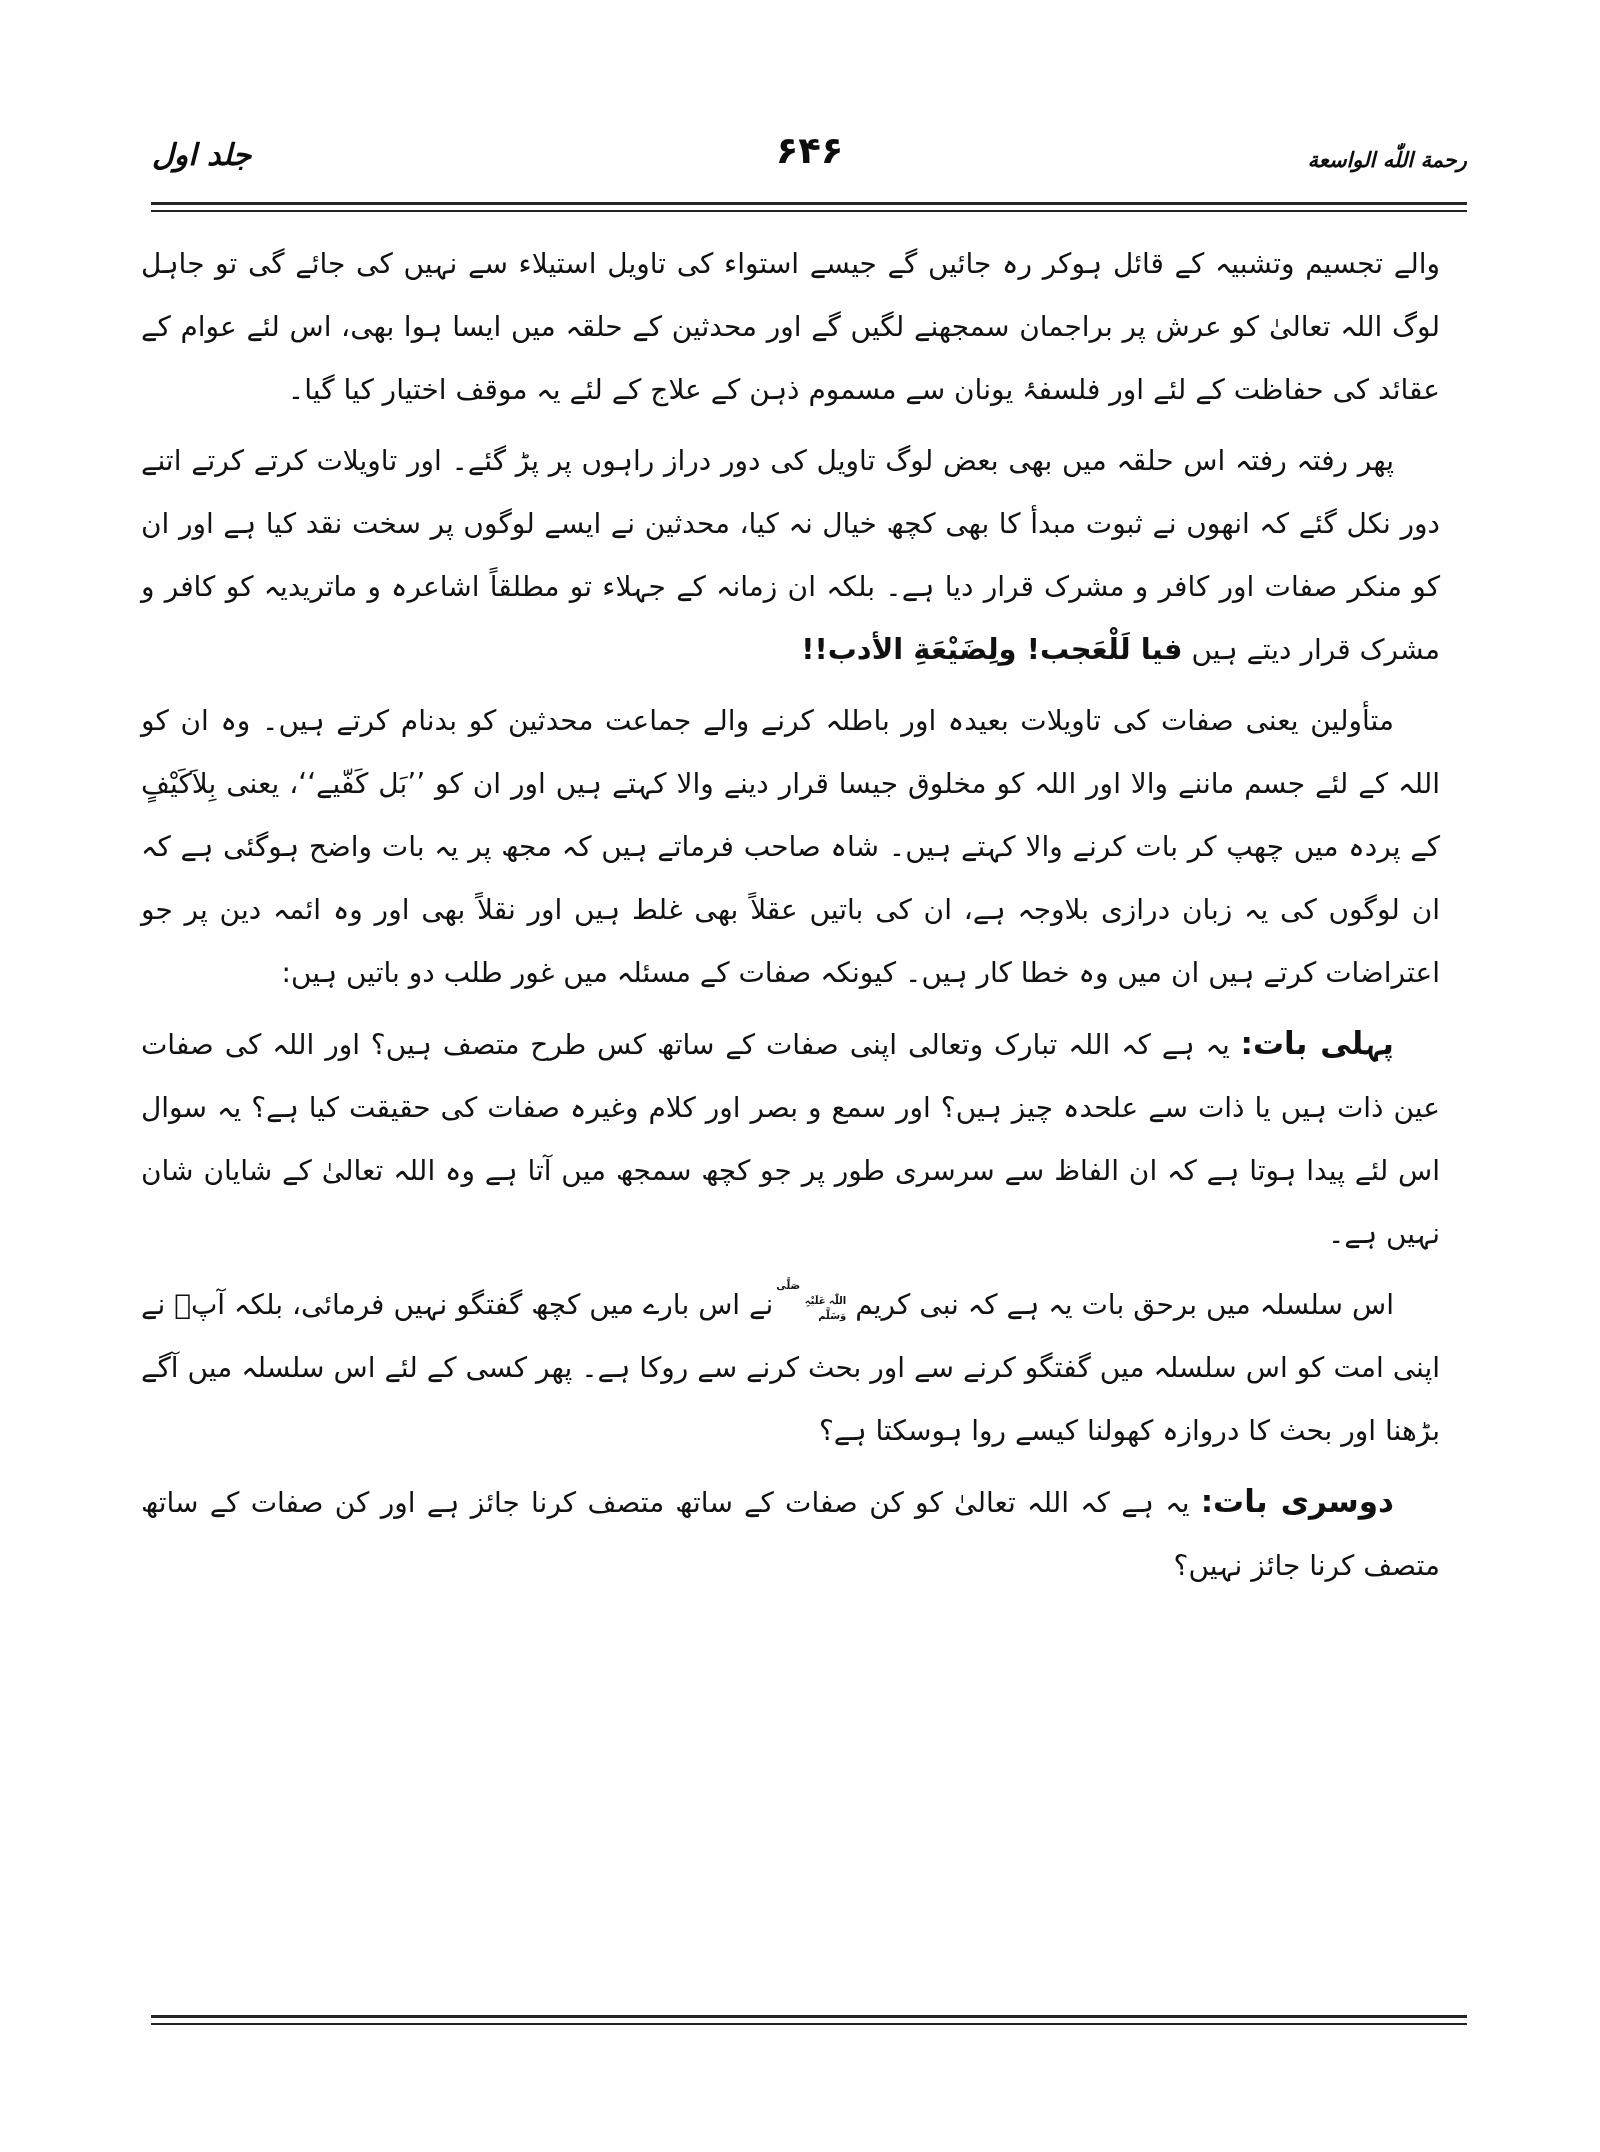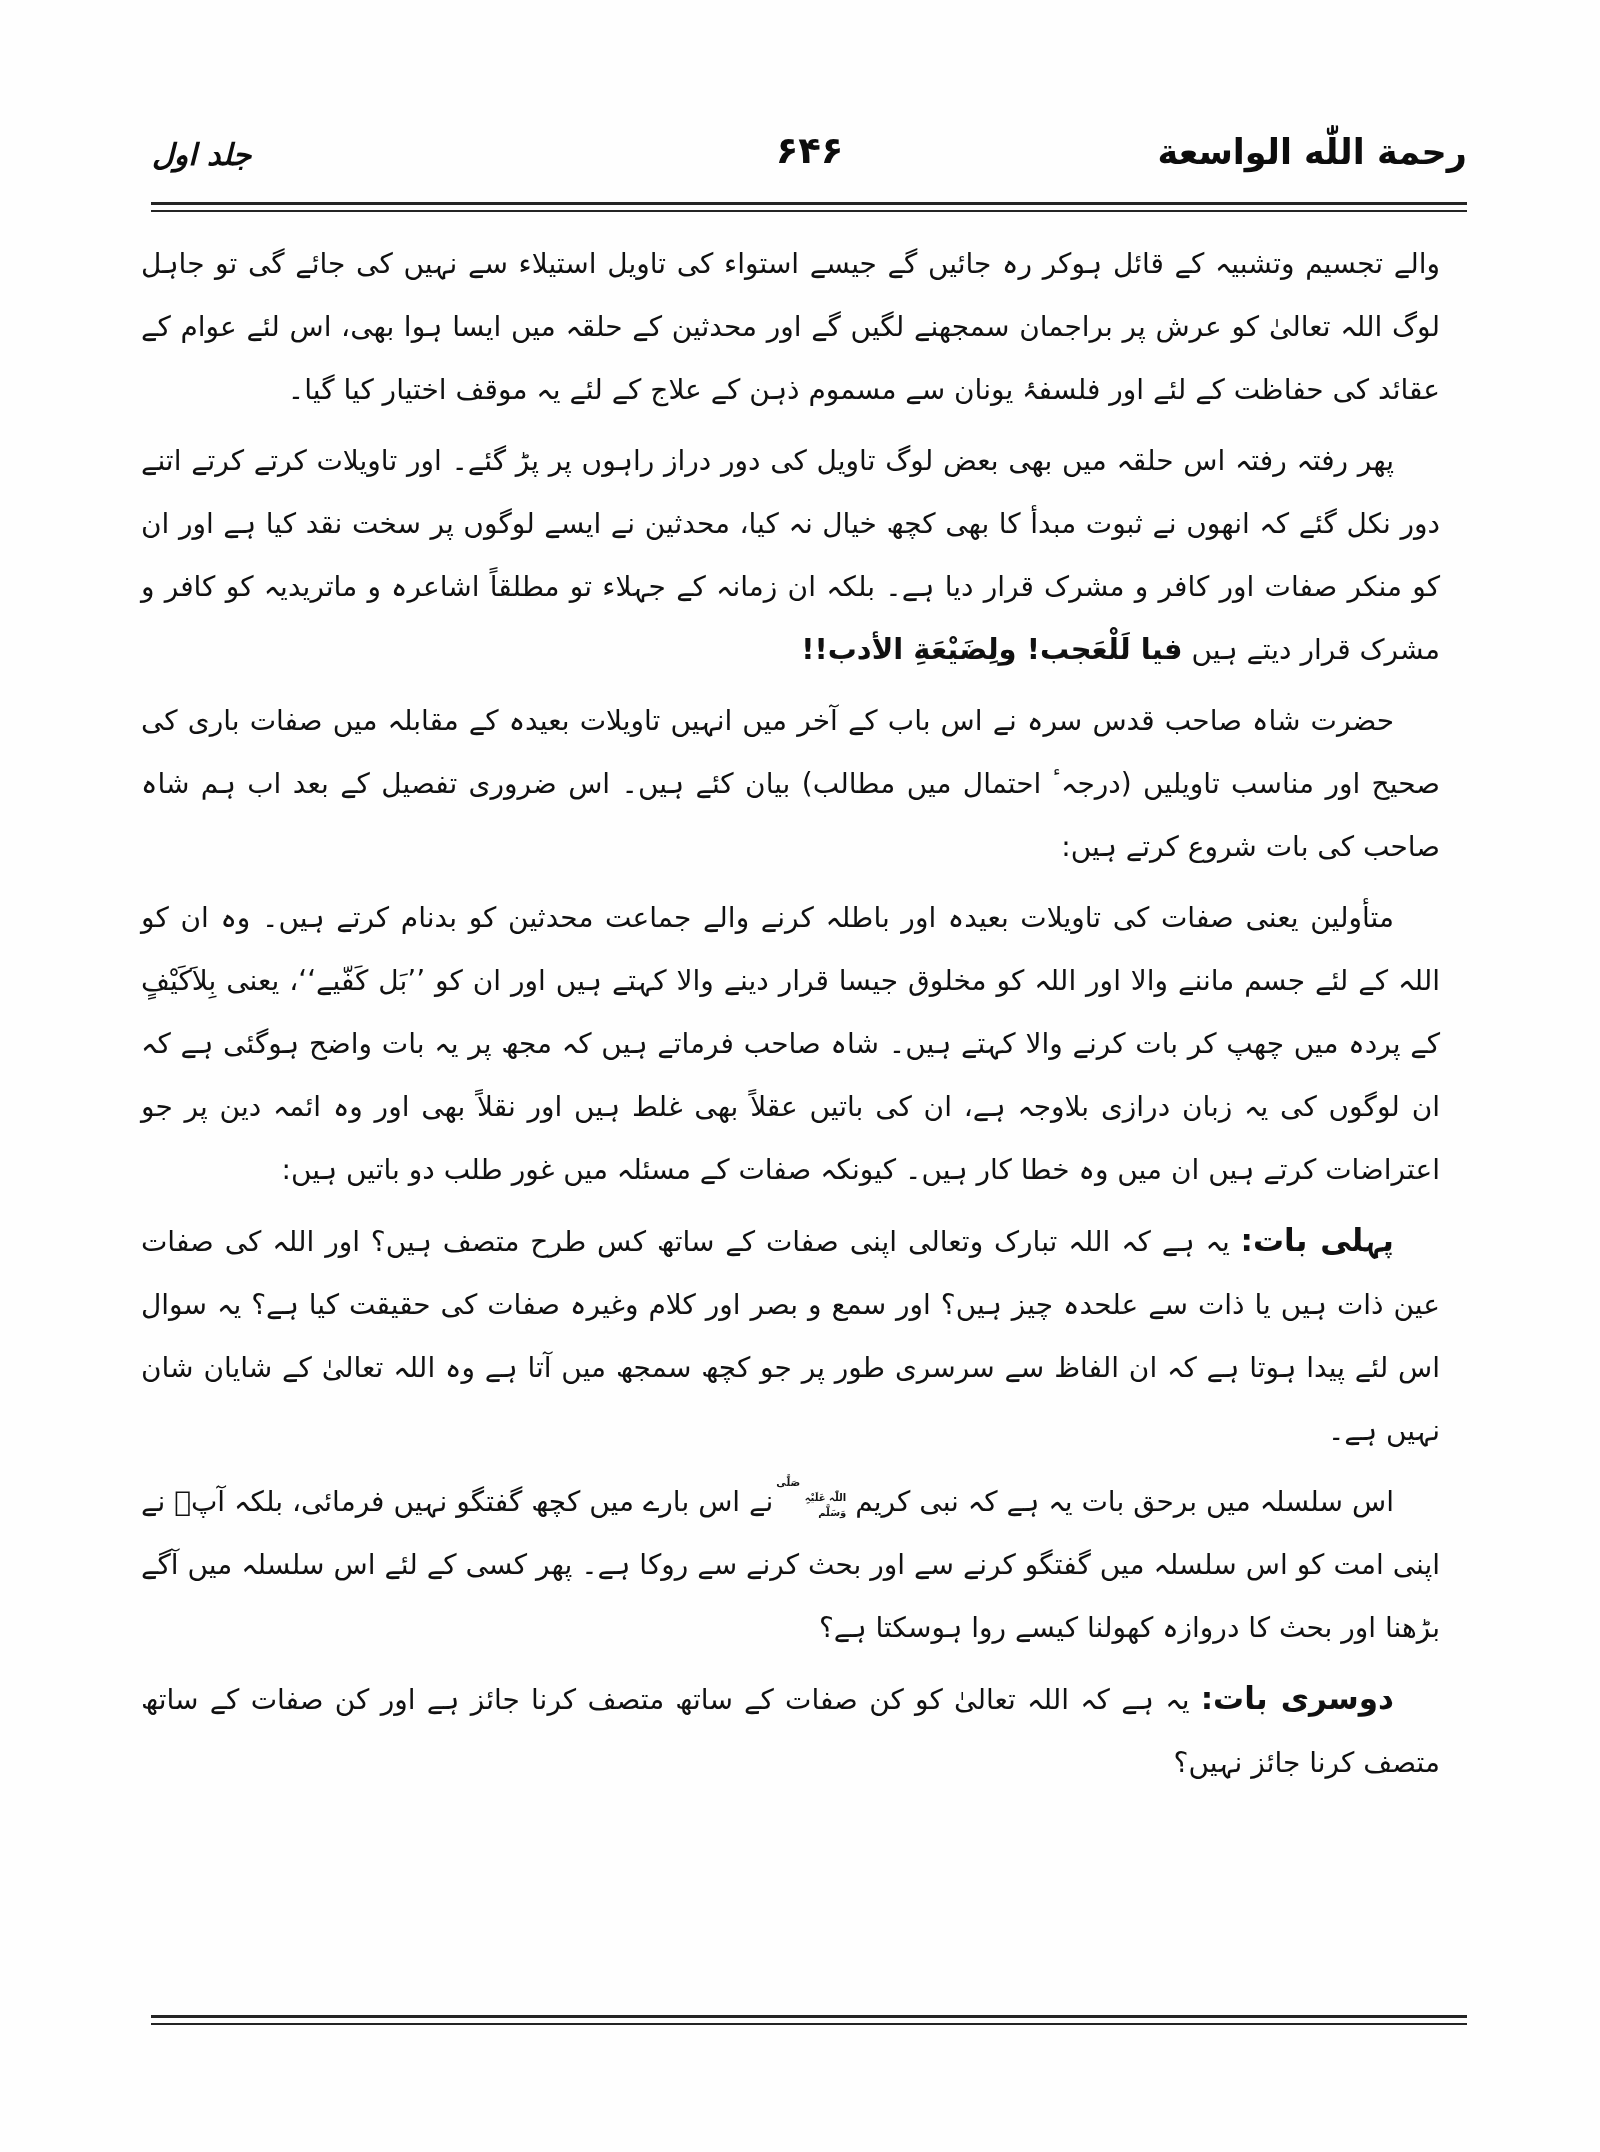--- a/index.html
+++ b/index.html
@@ -22,22 +22,23 @@
     top: 112px;
     left: 152px;
     right: 133px;
     height: 60px;
     direction: rtl;
     display: flex;
     justify-content: space-between;
     align-items: flex-end;
   }
   .book-title {
-    font-size: 35px;
+    font-size: 21px;
     font-weight: 700;
+    font-style: italic;
     letter-spacing: 0;
   }
   .volume-label {
     font-size: 30px;
     font-weight: 700;
     font-style: italic;
   }
   .page-number {
     position: absolute;
     left: 50%;
@@ -106,21 +107,20 @@
     <span class="book-title">رحمة اللّٰه الواسعة</span>
     <span class="page-number">۶۴۶</span>
     <span class="volume-label">جلد اول</span>
   </div>
 
   <div class="rule-double rule-top"></div>
 
   <div class="body-text">
       <p class=""><span class="seg-normal">والے تجسیم وتشبیہ کے قائل ہوکر رہ جائیں گے جیسے استواء کی تاویل استیلاء سے نہیں کی جائے گی تو جاہل لوگ اللہ تعالیٰ کو عرش پر براجمان سمجھنے لگیں گے اور محدثین کے حلقہ میں ایسا ہوا بھی، اس لئے عوام کے عقائد کی حفاظت کے لئے اور فلسفۂ یونان سے مسموم ذہن کے علاج کے لئے یہ موقف اختیار کیا گیا۔</span></p>
       <p class="indent"><span class="seg-normal">پھر رفتہ رفتہ اس حلقہ میں بھی بعض لوگ تاویل کی دور دراز راہوں پر پڑ گئے۔ اور تاویلات کرتے کرتے اتنے دور نکل گئے کہ انھوں نے ثبوت مبدأ کا بھی کچھ خیال نہ کیا، محدثین نے ایسے لوگوں پر سخت نقد کیا ہے اور ان کو منکر صفات اور کافر و مشرک قرار دیا ہے۔ بلکہ ان زمانہ کے جہلاء تو مطلقاً اشاعرہ و ماتریدیہ کو کافر و مشرک قرار دیتے ہیں </span><span class="seg-bold">فیا لَلْعَجب! ولِضَیْعَةِ الأدب!!</span></p>
-      <p class="indent"><span class="seg-normal">حضرت شاہ صاحب قدس سرہ نے اس باب کے آخر میں انہیں تاویلات بعیدہ کے مقابلہ میں صفات باری کی صحیح اور مناسب تاویلیں (درجہٴ احتمال میں مطالب) بیان کئے ہیں۔ اس ضروری تفصیل کے بعد اب ہم شاہ صاحب کی بات شروع کرتے ہیں:</span></p>
       <p class="indent"><span class="seg-normal">متأولین یعنی صفات کی تاویلات بعیدہ اور باطلہ کرنے والے جماعت محدثین کو بدنام کرتے ہیں۔ وہ ان کو اللہ کے لئے جسم ماننے والا اور اللہ کو مخلوق جیسا قرار دینے والا کہتے ہیں اور ان کو ’’بَل کَفّیے‘‘، یعنی بِلاَکَیْفٍ کے پردہ میں چھپ کر بات کرنے والا کہتے ہیں۔ شاہ صاحب فرماتے ہیں کہ مجھ پر یہ بات واضح ہوگئی ہے کہ ان لوگوں کی یہ زبان درازی بلاوجہ ہے، ان کی باتیں عقلاً بھی غلط ہیں اور نقلاً بھی اور وہ ائمہ دین پر جو اعتراضات کرتے ہیں ان میں وہ خطا کار ہیں۔ کیونکہ صفات کے مسئلہ میں غور طلب دو باتیں ہیں:</span></p>
       <p class="indent"><span class="seg-label">پہلی بات:</span><span class="seg-normal"> یہ ہے کہ اللہ تبارک وتعالی اپنی صفات کے ساتھ کس طرح متصف ہیں؟ اور اللہ کی صفات عین ذات ہیں یا ذات سے علحدہ چیز ہیں؟ اور سمع و بصر اور کلام وغیرہ صفات کی حقیقت کیا ہے؟ یہ سوال اس لئے پیدا ہوتا ہے کہ ان الفاظ سے سرسری طور پر جو کچھ سمجھ میں آتا ہے وہ اللہ تعالیٰ کے شایان شان نہیں ہے۔</span></p>
       <p class="indent"><span class="seg-normal">اس سلسلہ میں برحق بات یہ ہے کہ نبی کریم </span><span class="seg-honorific">صَلَّی اللّٰہ عَلَیْہِ وَسَلَّم</span><span class="seg-normal"> نے اس بارے میں کچھ گفتگو نہیں فرمائی، بلکہ آپؐ نے اپنی امت کو اس سلسلہ میں گفتگو کرنے سے اور بحث کرنے سے روکا ہے۔ پھر کسی کے لئے اس سلسلہ میں آگے بڑھنا اور بحث کا دروازہ کھولنا کیسے روا ہوسکتا ہے؟</span></p>
       <p class="indent"><span class="seg-label">دوسری بات:</span><span class="seg-normal"> یہ ہے کہ اللہ تعالیٰ کو کن صفات کے ساتھ متصف کرنا جائز ہے اور کن صفات کے ساتھ متصف کرنا جائز نہیں؟</span></p>
     </div>
 
   <div class="rule-double rule-bottom"></div>
 
 </div>
 

